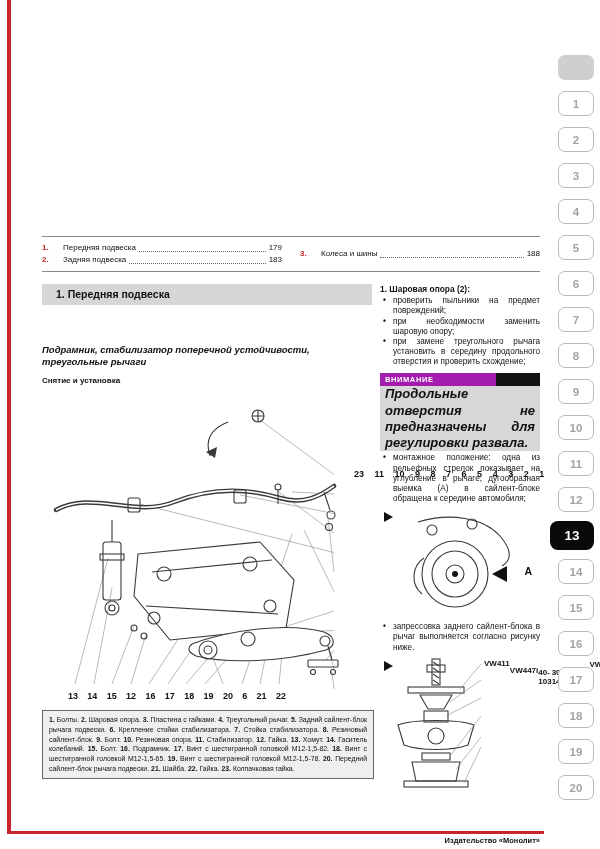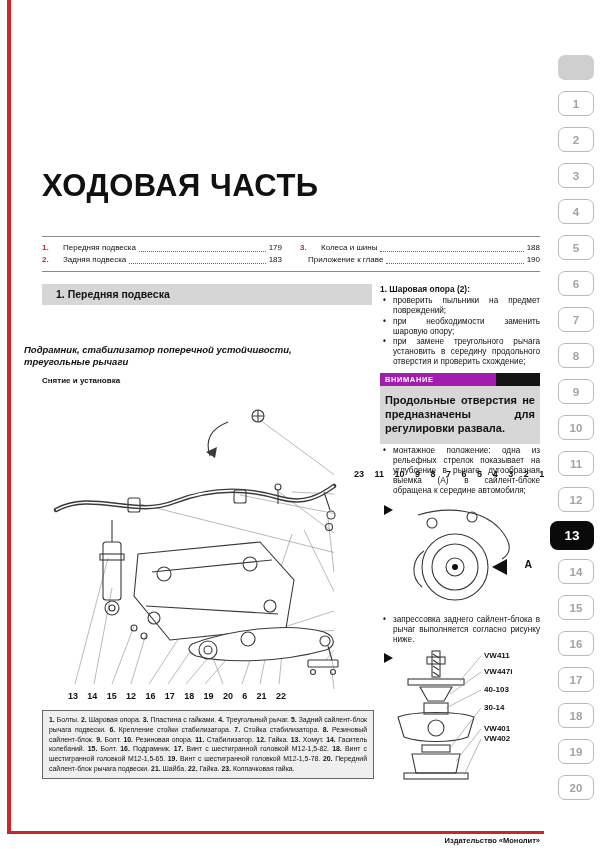--- a/index.html
+++ b/index.html
@@ -20,21 +20,21 @@
   .toc-num{font-weight:bold;color:#c9252c;width:13px;flex:none;}
   .toc-label{white-space:nowrap;padding-left:8px;}
   .toc-dots{flex:1;border-bottom:1px dotted #666;margin:0 3px 2px 3px;min-width:8px;}
   .toc-page{flex:none;}
 
   
   .section-bar{position:absolute;left:42px;top:284px;width:316px;height:21px;background:#d6d6d6;
        line-height:21px;padding-left:14px;font-size:10.5px;font-weight:bold;}
   .subheader{position:absolute;left:42px;top:318px;width:330px;font-size:10.5px;font-weight:bold;
        padding-bottom:3px;border-bottom:1.5px solid #000;}
-  .lead{position:absolute;left:24px;top:344px;width:330px;font-size:9.5px;font-weight:bold;
+  .lead{position:absolute;left:42px;top:344px;width:330px;font-size:9.5px;font-weight:bold;
        font-style:italic;line-height:1.25;}
   .sub-heading{position:absolute;left:42px;top:376px;width:330px;font-size:8px;font-weight:bold;}
 
   .diagram-wrap{position:absolute;left:42px;top:392px;width:330px;height:312px;}
   .diagram-wrap svg{position:absolute;left:0;top:0;}
   .callouts-right{position:absolute;right:0;top:78px;width:18px;display:flex;flex-direction:row;
        gap:10.5px;align-items:center;}
   .callouts-right .co{height:9px;line-height:9px;font-size:9px;font-weight:bold;}
   .callouts-bottom{position:absolute;left:26px;bottom:3px;width:218px;display:flex;
        justify-content:space-between;}
@@ -50,29 +50,29 @@
   .bullets{margin-top:2px;}
   .bullet{display:flex;font-size:8.2px;line-height:1.24;}
   .b-dot{width:10px;flex:none;padding-left:3px;font-weight:bold;}
   .b-text{flex:1;text-align:justify;}
 
   .warning{margin-top:6px;}
   .warning-head{display:flex;height:13px;}
   .warning-head-left{flex:1;background:#a21caf;color:#fff;font-size:7.5px;font-weight:bold;
        display:flex;align-items:center;padding-left:5px;letter-spacing:.6px;}
   .warning-head-right{width:44px;background:#141414;}
-  .warning-body{background:#d7d7d7;padding:8px 5px;font-size:11px;font-weight:bold;
-       text-align:justify;line-height:1.25;}
+  .warning-body{background:#d7d7d7;padding:0 5px;font-size:13px;font-weight:bold;
+       font-style:italic;text-align:justify;line-height:1.25;}
 
   .step2-title{margin-top:8px;}
   .figureA{position:relative;margin-top:4px;width:160px;height:112px;}
   .figureA-label{position:absolute;right:8px;top:57px;font-size:10.5px;font-weight:bold;}
   .bullets-after{margin-top:2px;}
   .tools-fig{position:relative;margin-top:4px;width:160px;height:132px;}
-  .tool-labels{position:absolute;left:104px;top:2px;width:54px;display:flex;flex-direction:column;}
+  .tool-labels{position:absolute;left:104px;top:2px;width:54px;display:flex;flex-direction:row;}
   .tool-label{height:9px;line-height:9px;font-size:8px;font-weight:bold;}
   .tool-label:nth-child(2){margin-top:7px;}
   .tool-label:nth-child(3){margin-top:9px;}
   .tool-label:nth-child(4){margin-top:9px;}
   .tool-label:nth-child(5){margin-top:12px;}
   .tool-label:nth-child(6){margin-top:1px;}
 
   
   .side-tabs{position:absolute;right:6px;top:55px;width:48px;display:flex;flex-direction:column;
        align-items:flex-end;gap:11px;}
@@ -89,21 +89,20 @@
   svg .ln{stroke:#3a3a3a;stroke-width:1.1;fill:none;}
   svg .ldr{stroke:#8a8a8a;stroke-width:.6;fill:none;}
 </style>
 </head>
 <body>
 
 <div class="page">
   <div class="red-bar-left"></div>
   <div class="red-bar-bottom"></div>
 
-  <div class="main-title">ХОДОВАЯ ЧАСТЬ</div>
 
   <div class="toc">
     <div class="toc-col" id="toc-left">
         <div class="toc-row">
           <span class="toc-num">1.</span>
           <span class="toc-label">Передняя подвеска</span>
           <span class="toc-dots"></span>
           <span class="toc-page">179</span>
         </div>
         <div class="toc-row">
@@ -112,25 +111,20 @@
           <span class="toc-dots"></span>
           <span class="toc-page">183</span>
         </div>
       </div>
     <div class="toc-col" id="toc-right">
         <div class="toc-row">
           <span class="toc-num">3.</span>
           <span class="toc-label">Колеса и шины</span>
           <span class="toc-dots"></span>
           <span class="toc-page">188</span>
-        </div>
-        <div class="toc-row">
-          <span class="toc-label">Приложение к главе</span>
-          <span class="toc-dots"></span>
-          <span class="toc-page">190</span>
         </div>
       </div>
   </div>
 
   <div class="section-bar">1.  Передняя подвеска</div>
 
   <div class="lead">Подрамник, стабилизатор поперечной устойчивости, треугольные рычаги</div>
   <div class="sub-heading">Снятие и установка</div>
 
   <div class="diagram-wrap">

